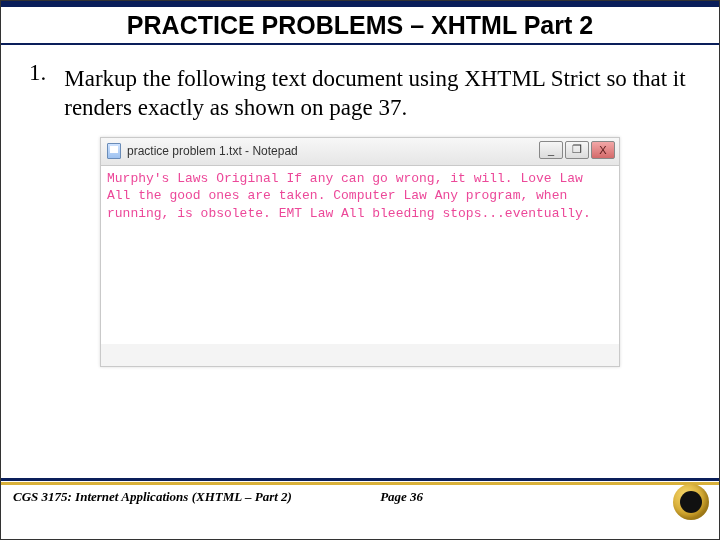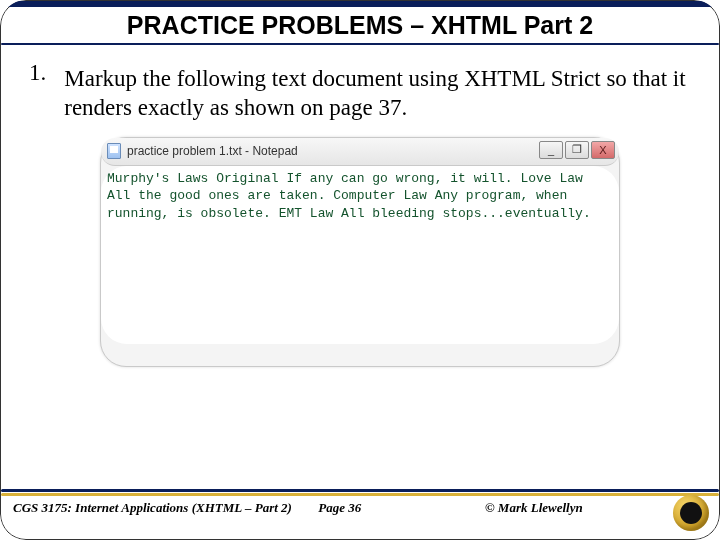--- a/index.html
+++ b/index.html
@@ -1,15 +1,15 @@
 <!DOCTYPE html>
 <html><head>
 <meta charset="utf-8">
 <style>
-  * { margin: 0; padding: 0; box-sizing: border-box; border-radius: 26px; }
+  * { margin: 0; padding: 0; box-sizing: border-box; }
   body {
     width: 720px;
     height: 540px;
     background: #fff;
     font-family: Arial, Helvetica, sans-serif;
     position: relative;
     overflow: hidden;
   }
   .slide {
     width: 720px;
@@ -122,47 +122,47 @@
     font-size: 12px;
     color: #222;
   }
   .np-menu span { text-decoration: underline; }
   .np-content {
     background: #fff;
     height: calc(100% - 50px);
     padding: 4px 6px;
     font-family: "Lucida Console", "Courier New", monospace;
     font-size: 13px;
-    color: #14532d;
+    color: #ec4899;
     line-height: 1.35;
     white-space: pre-wrap;
     overflow: hidden;
   }
 
   .footer {
     position: absolute;
-    left: 0; bottom: 0;
+    left: 0; bottom: 11px;
     width: 100%;
     height: 50px;
   }
   .footline1 { height: 3px; background: #0a1e5a; }
   .footline2 { height: 3px; background: #d9b13a; margin-top: 1px; }
   .footcontent {
     display: flex;
     align-items: center;
     height: 24px;
     padding: 0 12px;
     font-family: "Times New Roman", Times, serif;
     font-style: italic;
     font-weight: bold;
     font-size: 13px;
     color: #000;
   }
   .fc-left { flex: 0 0 44%; }
-  .fc-mid { flex: 0 0 24%; text-align: left; }
+  .fc-mid { flex: 0 0 24%; text-align: center; }
   .fc-right { flex: 0 0 22%; text-align: left; }
   .logo {
     position: absolute;
     right: 10px;
     bottom: 8px;
     width: 36px; height: 36px;
     border-radius: 50%;
     background: radial-gradient(circle at 35% 30%, #f6d66a, #c99a1e 70%);
     box-shadow: inset -3px -3px 5px rgba(0,0,0,0.25);
     display:flex;align-items:center;justify-content:center;
@@ -200,19 +200,18 @@
       <div class="np-content">Murphy's Laws Original If any can go wrong, it will. Love Law All the good ones are taken. Computer Law Any program, when running, is obsolete. EMT Law All bleeding stops...eventually.</div>
     </div>
   </div>
 
   <div class="footer">
     <div class="footline1"></div>
     <div class="footline2"></div>
     <div class="footcontent">
       <div class="fc-left">CGS 3175: Internet Applications (XHTML – Part 2)</div>
       <div class="fc-mid">Page 36</div>
-      <div class="fc-right">© Mark Llewellyn</div>
     </div>
     <div class="logo">
       <div class="inner"></div>
     </div>
   </div>
 </div>
 
 </body></html>

